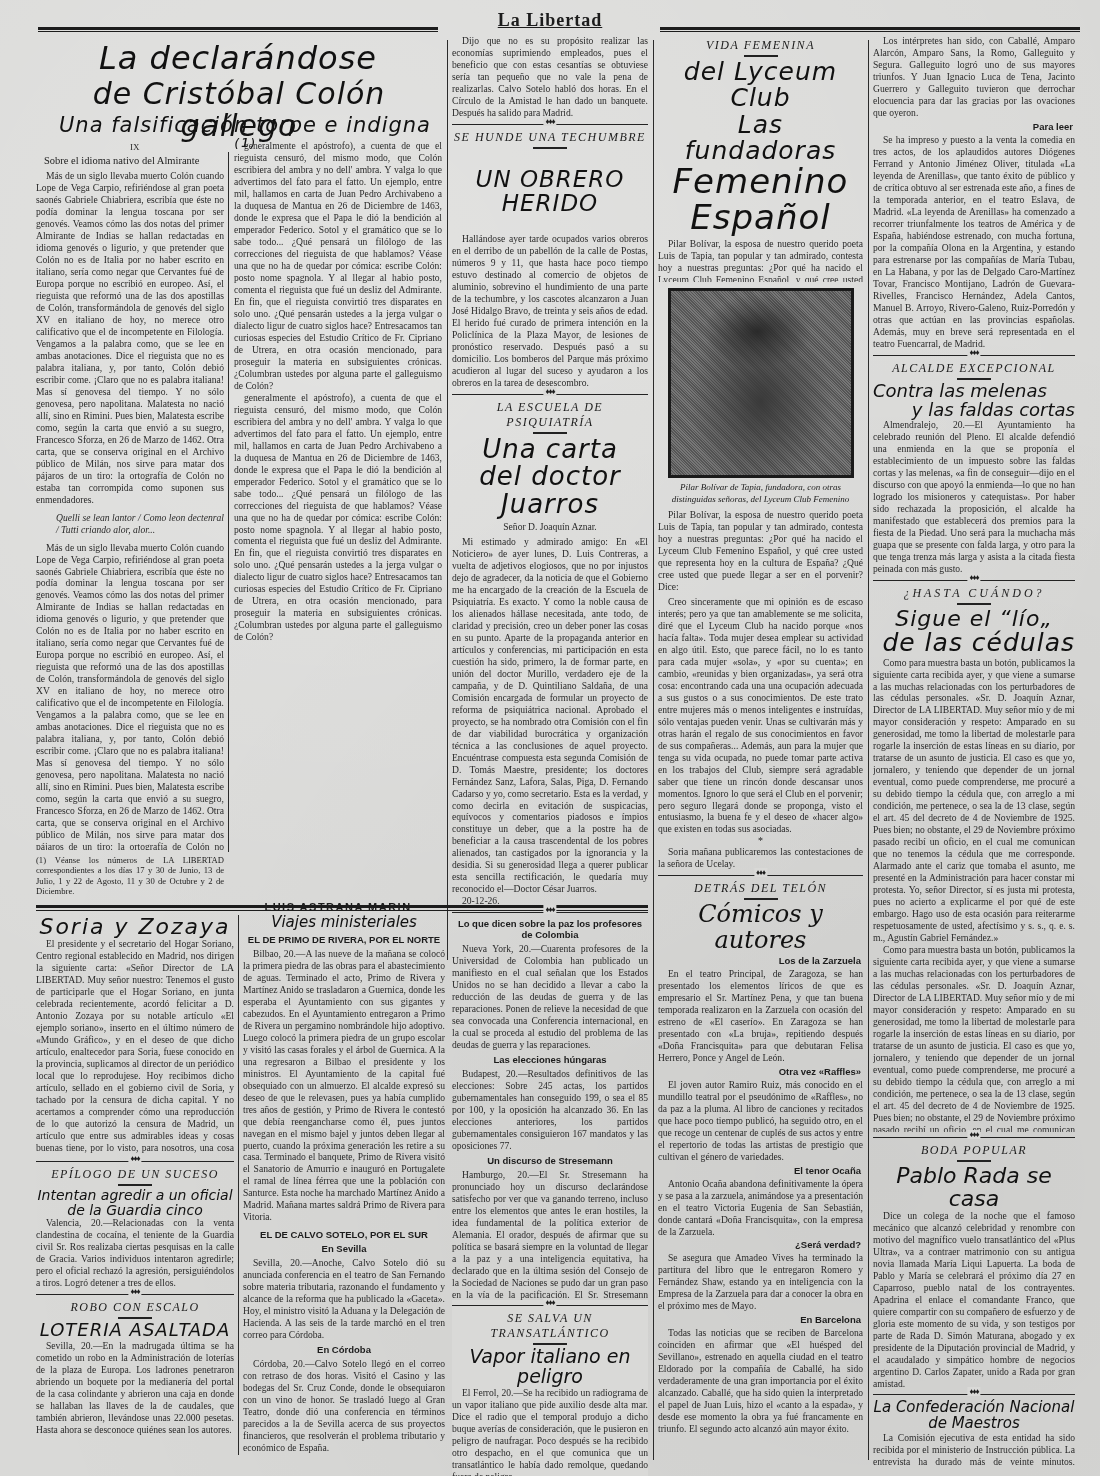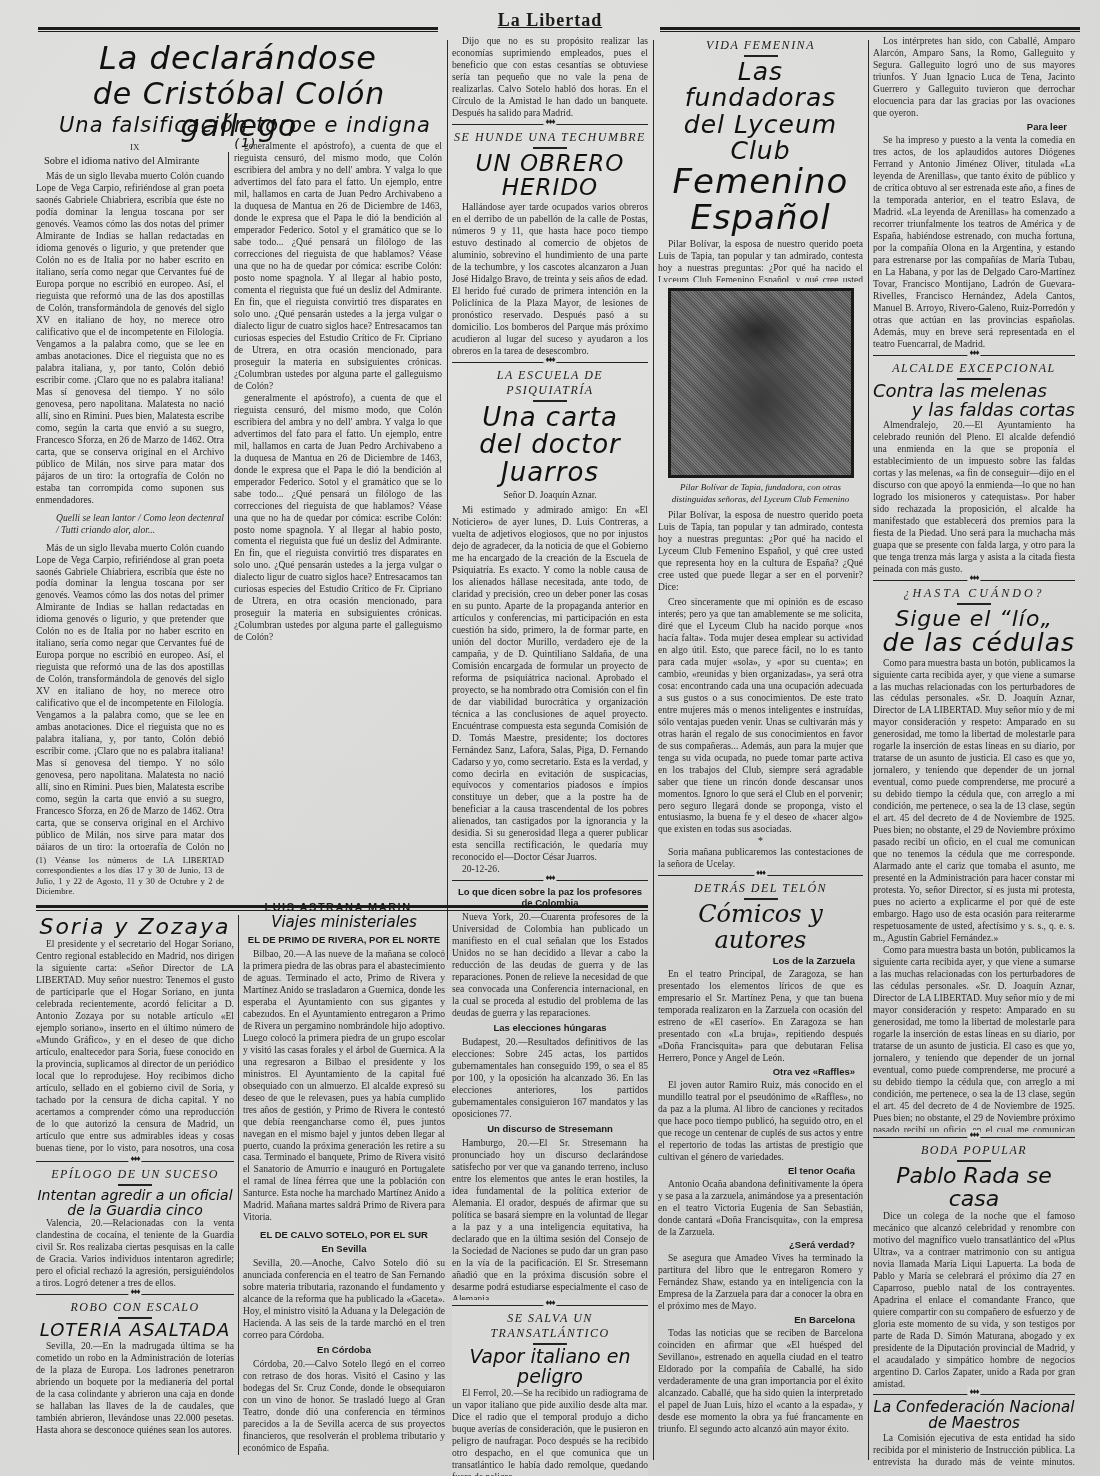--- a/index.html
+++ b/index.html
@@ -7,21 +7,21 @@
 body{background:#d9d9d7;color:#1c1c1c;font-family:"Liberation Serif",serif;position:relative;
  background-image:radial-gradient(circle at 30% 20%,rgba(255,255,255,.25),transparent 60%),radial-gradient(circle at 80% 80%,rgba(0,0,0,.05),transparent 60%);}
 .abs{position:absolute}
 .rule{position:absolute;background:#1c1c1c}
 .vrule{position:absolute;width:1px;background:#2a2a2a}
 .masthead{position:absolute;left:440px;top:10px;width:220px;text-align:center;font-family:"Liberation Serif",serif;font-weight:bold;font-size:18px;letter-spacing:1px;text-decoration:underline}
 .kicker{font-family:"Liberation Serif",serif;font-style:italic;font-size:12px;letter-spacing:1.5px;text-align:center;text-transform:uppercase;margin:3px 0 2px}
 .kicker:after{content:"";display:block;width:34px;height:2px;background:#222;margin:2px auto 0}
 .hbig{font-family:"DejaVu Sans",sans-serif;font-style:italic;text-align:center;line-height:1.05;color:#111;letter-spacing:1px}
 .sub{font-family:"Liberation Sans",sans-serif;font-weight:bold;font-size:9.5px;text-align:center;margin:3px 0}
-.subr{font-family:"Liberation Sans",sans-serif;font-weight:bold;font-size:9.5px;text-align:right;margin:2px 8px}
+.subr{font-family:"Liberation Sans",sans-serif;font-weight:bold;font-size:9.5px;text-align:right;margin:2px 2px}
 .body{font-family:"Liberation Serif",serif;font-size:9.6px;line-height:1.25;text-align:justify;color:#2a2a2a}
 .body p{text-indent:10px;margin:0}
 .sep{height:1px;background:#222;margin:5px 0;position:relative}
 .sep:after{content:"\2666\2666\2666";position:absolute;left:50%;top:-7px;transform:translateX(-50%);font-size:8px;background:#d9d9d7;padding:0 2px;letter-spacing:-1px}
 .sig{font-family:"Liberation Sans",sans-serif;font-weight:bold;font-size:11px;text-align:center;letter-spacing:1.5px;margin-top:16px}
 .photo{border:3px solid #1a1a1a;background:
  radial-gradient(ellipse 30% 20% at 48% 22%,#2a2a2a,transparent),
  radial-gradient(ellipse 40% 50% at 50% 60%,#3a3a3a,transparent),
  repeating-linear-gradient(45deg,#777 0 1px,#555 1px 2px);}
 .caption{font-style:italic;font-size:9px;text-align:center;margin-top:4px;line-height:1.25}
@@ -64,21 +64,21 @@
 <div class="rule" style="left:36px;top:905px;width:612px;height:3px"></div>
 <div class="rule" style="left:36px;top:910px;width:612px;height:1px"></div>
 
 <section class="abs" style="left:452px;top:35px;width:196px;height:1430px">
  <div class="body">
       <p>Dijo que no es su propósito realizar las economías suprimiendo empleados, pues el beneficio que con estas cesantías se obtuviese sería tan pequeño que no vale la pena de realizarlas. Calvo Sotelo habló dos horas. En el Círculo de la Amistad le han dado un banquete. Después ha salido para Madrid.</p>
     </div>
  <div class="sep"></div>
  <div>
   <div class="kicker">Se hunde una techumbre</div>
-  <div class="hbig" style="font-size:23px;margin:2px 0">UN OBRERO HERIDO</div>
+  <div class="hbig" style="font-size:23px;margin:18px 0">UN OBRERO HERIDO</div>
   <div class="body">
         <p>Hallándose ayer tarde ocupados varios obreros en el derribo de un pabellón de la calle de Postas, números 9 y 11, que hasta hace poco tiempo estuvo destinado al comercio de objetos de aluminio, sobrevino el hundimiento de una parte de la techumbre, y los cascotes alcanzaron a Juan José Hidalgo Bravo, de treinta y seis años de edad. El herido fué curado de primera intención en la Policlínica de la Plaza Mayor, de lesiones de pronóstico reservado. Después pasó a su domicilio. Los bomberos del Parque más próximo acudieron al lugar del suceso y ayudaron a los obreros en la tarea de desescombro.</p>
       </div>
  </div>
  <div class="sep"></div>
  <div>
   <div class="kicker">La escuela de psiquiatría</div>
   <div class="hbig" style="font-size:26px">Una carta</div>
   <div class="hbig" style="font-size:26px">del doctor Juarros</div>
   <div class="body" style="text-align:center;margin:3px 0">Señor D. Joaquín Aznar.</div>
@@ -108,22 +108,22 @@
  <div class="kicker">Se salva un transatlántico</div>
  <div class="hbig" style="font-size:19px;letter-spacing:0">Vapor italiano en peligro</div>
  <div class="body">
       <p>El Ferrol, 20.—Se ha recibido un radiograma de un vapor italiano que pide auxilio desde alta mar. Dice el radio que el temporal produjo a dicho buque averías de consideración, que le pusieron en peligro de naufragar. Poco después se ha recibido otro despacho, en el que comunica que un transatlántico le había dado remolque, quedando fuera de peligro.</p>
     </div>
 </section>
 
 <section class="abs" style="left:658px;top:35px;width:205px;height:1430px;overflow:hidden">
  <div>
   <div class="kicker">Vida femenina</div>
+  <div class="hbig" style="font-size:25px">del Lyceum Club</div>
   <div class="hbig" style="font-size:25px">Las fundadoras</div>
-  <div class="hbig" style="font-size:25px">del Lyceum Club</div>
   <div class="hbig" style="font-size:34px">Femenino Español</div>
   <div class="body" style="margin-top:3px;height:44px;overflow:hidden">
         <p>Pilar Bolívar, la esposa de nuestro querido poeta Luis de Tapia, tan popular y tan admirado, contesta hoy a nuestras preguntas: ¿Por qué ha nacido el Lyceum Club Femenino Español, y qué cree usted que representa hoy en la cultura de España? ¿Qué cree usted que puede llegar a ser en el porvenir? Dice:</p>
       </div>
   <div class="photo" style="width:186px;height:190px;margin:6px auto 0"></div>
   <div class="caption">Pilar Bolívar de Tapia, fundadora, con otras distinguidas señoras, del Lyceum Club Femenino</div>
   <div class="body" style="margin-top:4px">
         <p>Pilar Bolívar, la esposa de nuestro querido poeta Luis de Tapia, tan popular y tan admirado, contesta hoy a nuestras preguntas: ¿Por qué ha nacido el Lyceum Club Femenino Español, y qué cree usted que representa hoy en la cultura de España? ¿Qué cree usted que puede llegar a ser en el porvenir? Dice:</p>
         <p style="margin-top:3px">Creo sinceramente que mi opinión es de escaso interés; pero ya que tan amablemente se me solicita, diré que el Lyceum Club ha nacido porque «nos hacía falta». Toda mujer desea emplear su actividad en algo útil. Esto, que parece fácil, no lo es tanto para cada mujer «sola», y «por su cuenta»; en cambio, «reunidas y bien organizadas», ya será otra cosa: encontrando cada una una ocupación adecuada a sus gustos o a sus conocimientos. De este trato entre mujeres más o menos inteligentes e instruídas, sólo ventajas pueden venir. Unas se cultivarán más y otras harán el regalo de sus conocimientos en favor de sus compañeras... Además, aun para la mujer que tenga su vida ocupada, no puede tomar parte activa en los trabajos del Club, siempre será agradable saber que tiene un rincón donde descansar unos momentos. Ignoro lo que será el Club en el porvenir; pero seguro llegará donde se proponga, visto el entusiasmo, la buena fe y el deseo de «hacer algo» que existen en todas sus asociadas.</p>
       </div>

